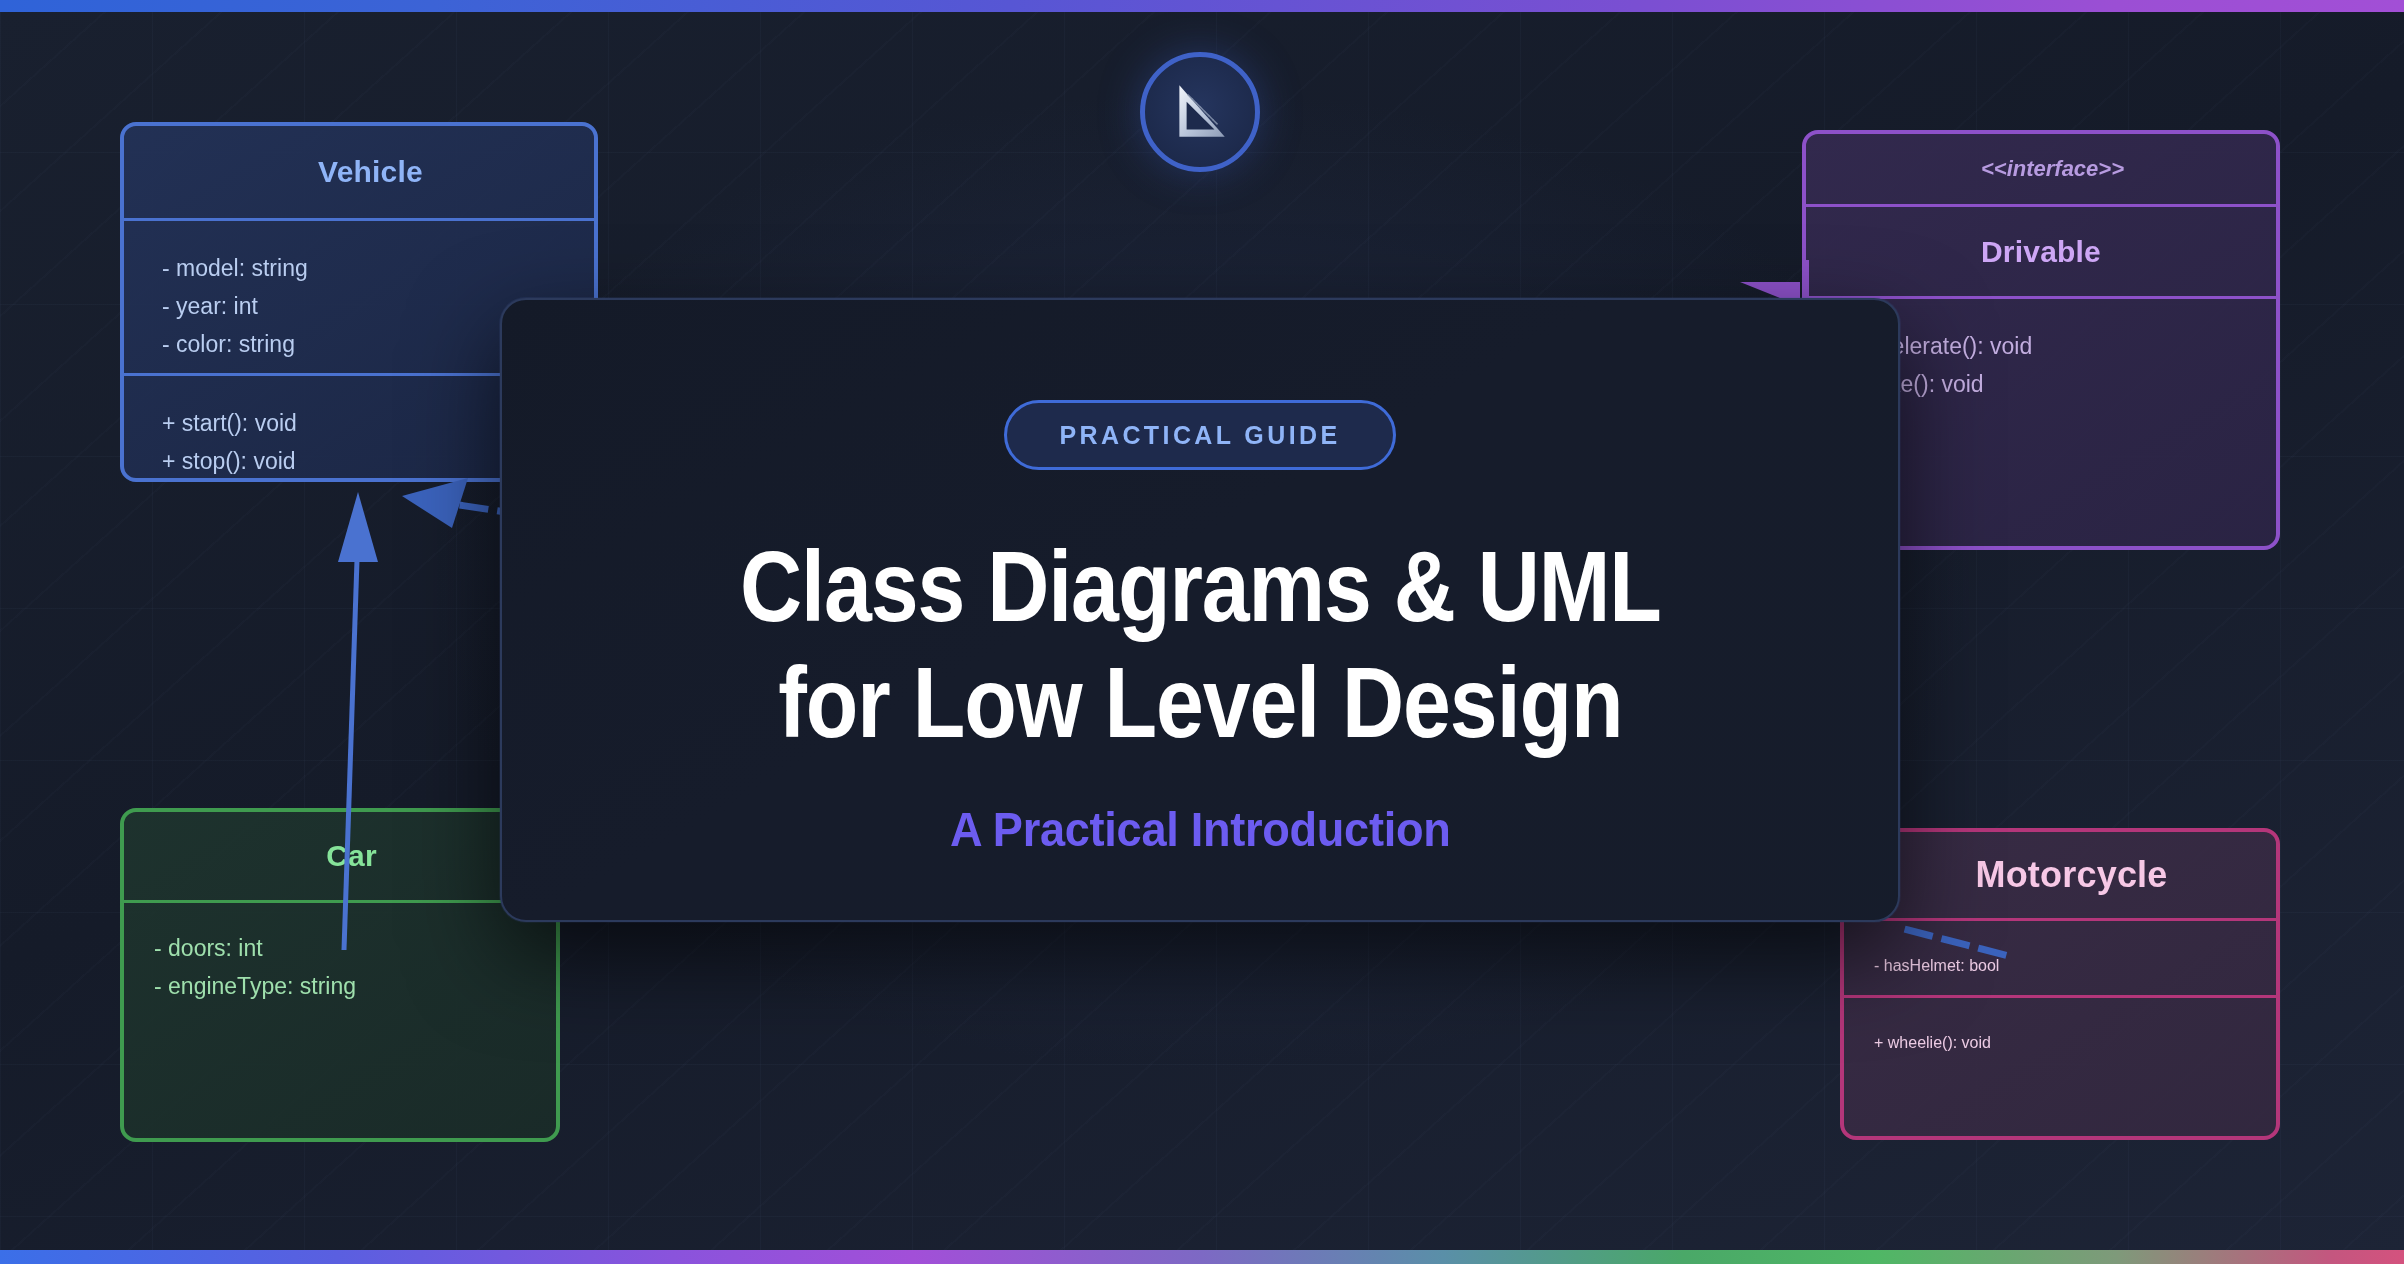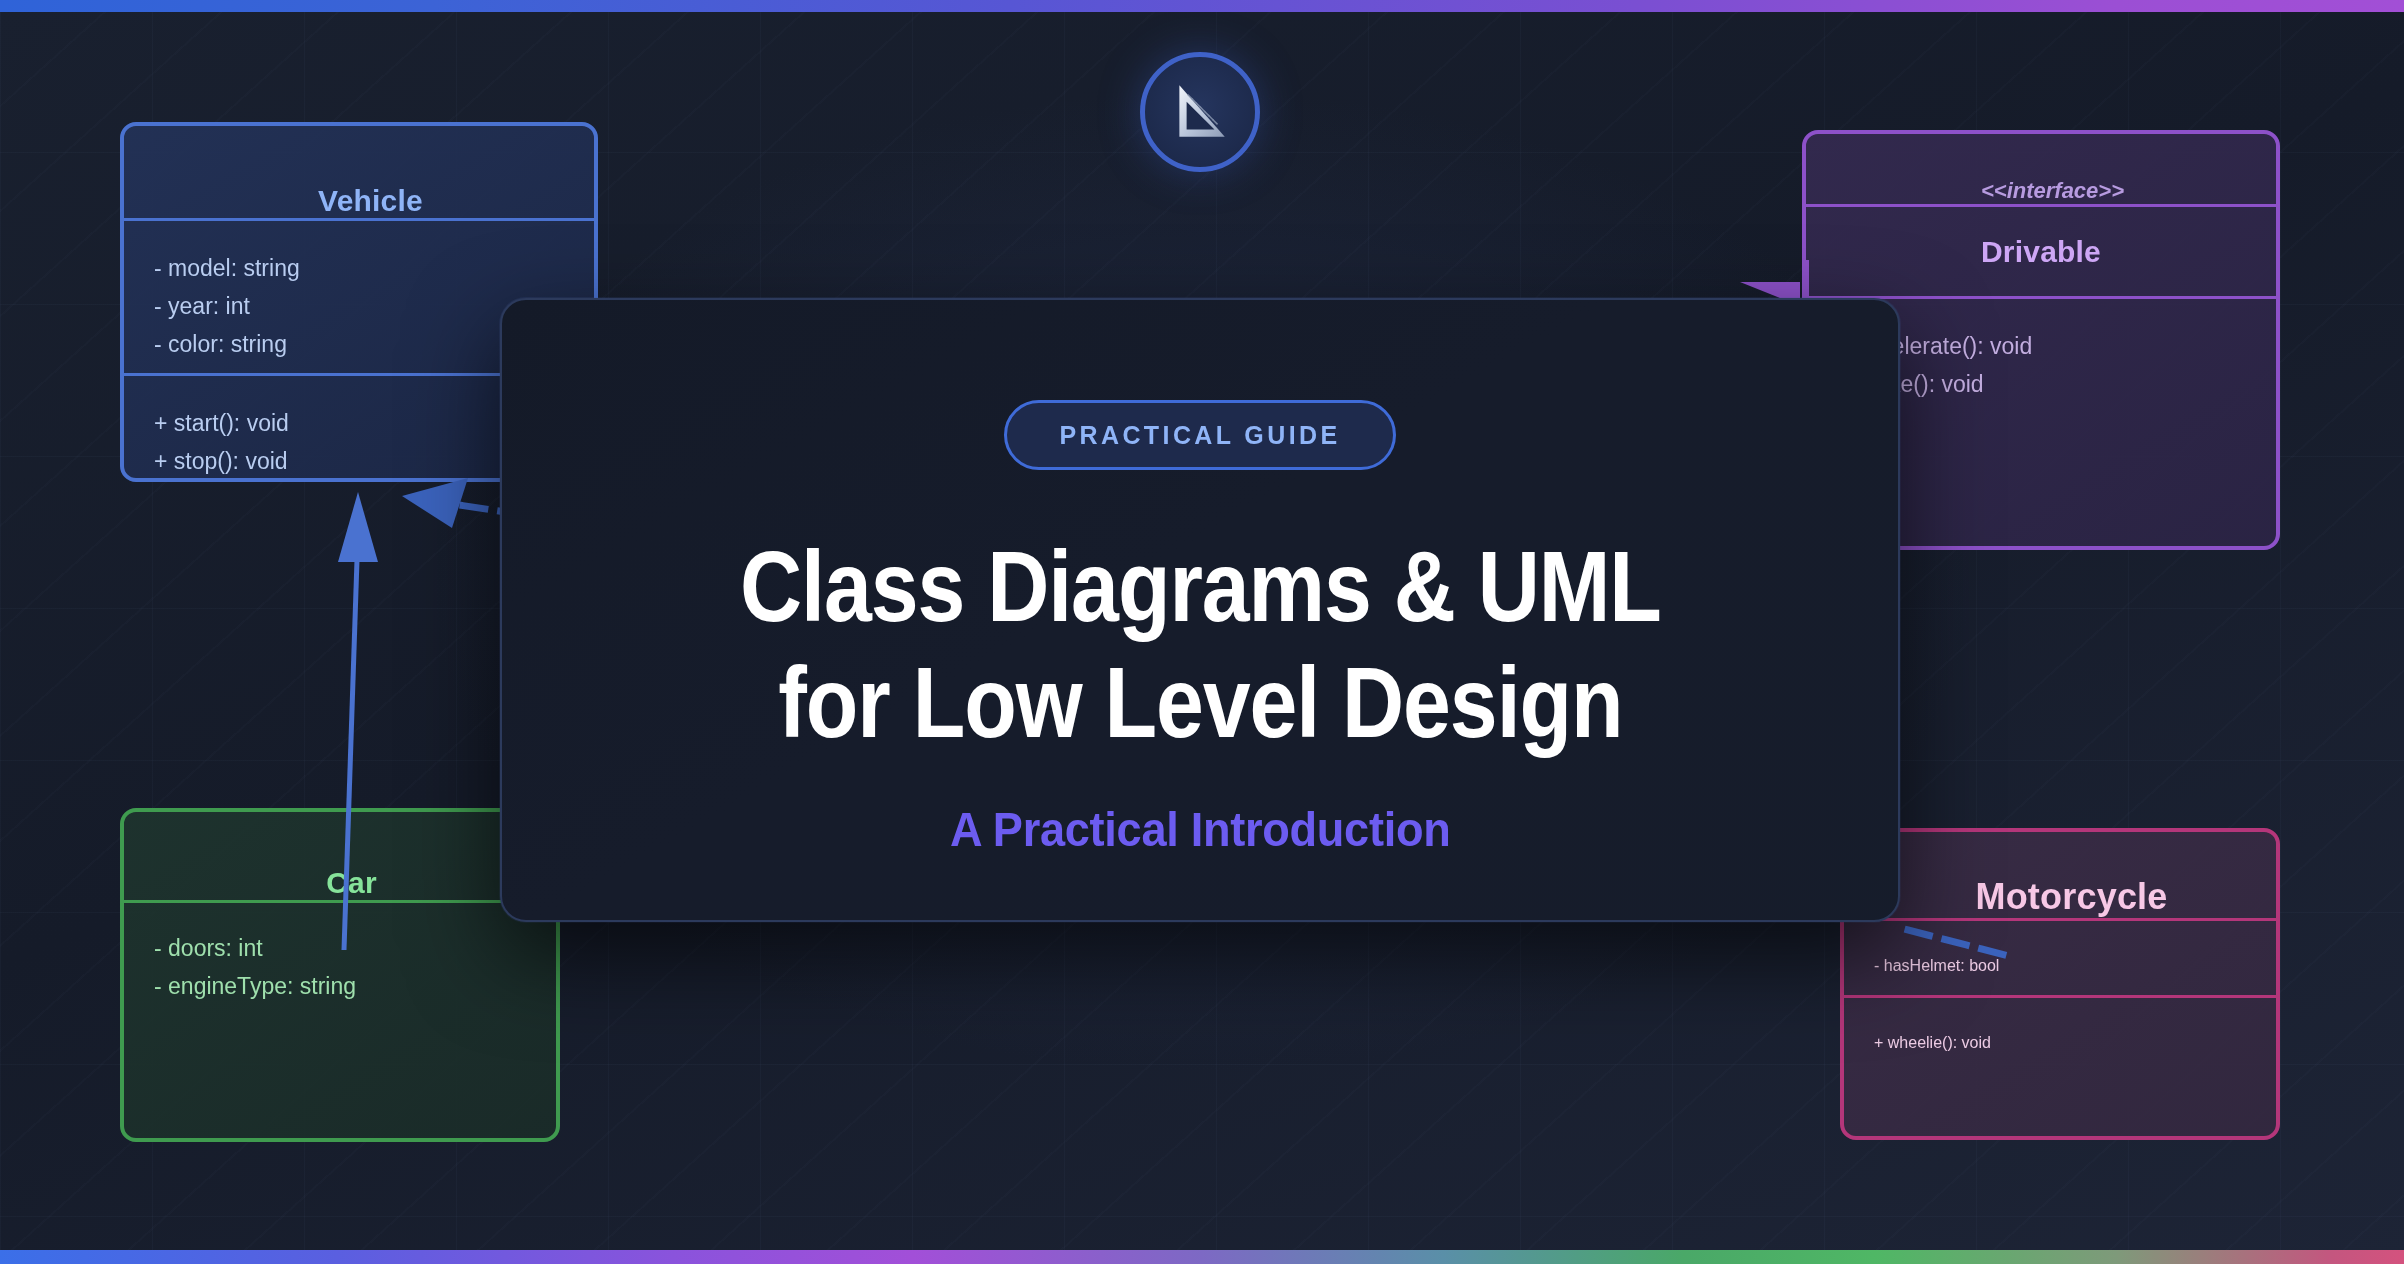--- a/index.html
+++ b/index.html
@@ -60,38 +60,38 @@
   .umlbox {
     position:absolute;
     border-radius:16px;
     border-style:solid;
     border-width:4px;
     overflow:visible;
     z-index:10;
   }
   .uml-header {
     display:flex; flex-direction:column;
-    align-items:center; justify-content:flex-end;
+    align-items:center; justify-content:center;
     text-align:center;
     margin-left:23px;
   }
   .uml-title { font-weight:bold; letter-spacing:0.2px; }
   .uml-stereo { font-style:italic; font-weight:bold; }
   .uml-sec { border-top-style:solid; border-top-width:3px; }
   .uml-row { white-space:nowrap; }
 
   
   #box-vehicle {
     left:120px; top:122px; width:478px; height:360px;
     border-color:#4a72d0;
     background:linear-gradient(150deg, rgba(35,50,88,0.92) 0%, rgba(28,40,72,0.9) 100%);
   }
   #box-vehicle .uml-header { height:92px; }
   #box-vehicle .uml-title { font-size:30px; color:#8fb4f7; }
-  #box-vehicle .uml-sec { border-top-color:#4a72d0; padding:28px 30px 10px; }
+  #box-vehicle .uml-sec { border-top-color:#4a72d0; padding:28px 38px 10px; }
   #box-vehicle .uml-row { font-size:23px; color:#b9cdf0; line-height:38px; }
 
   
   #box-drivable {
     left:1802px; top:130px; width:478px; height:420px;
     border-color:#8d51c9;
     background:linear-gradient(150deg, rgba(52,42,80,0.92) 0%, rgba(44,36,70,0.9) 100%);
   }
   #box-drivable .uml-header { height:70px; }
   #box-drivable .uml-stereo { font-size:22px; color:#b79be0; }

